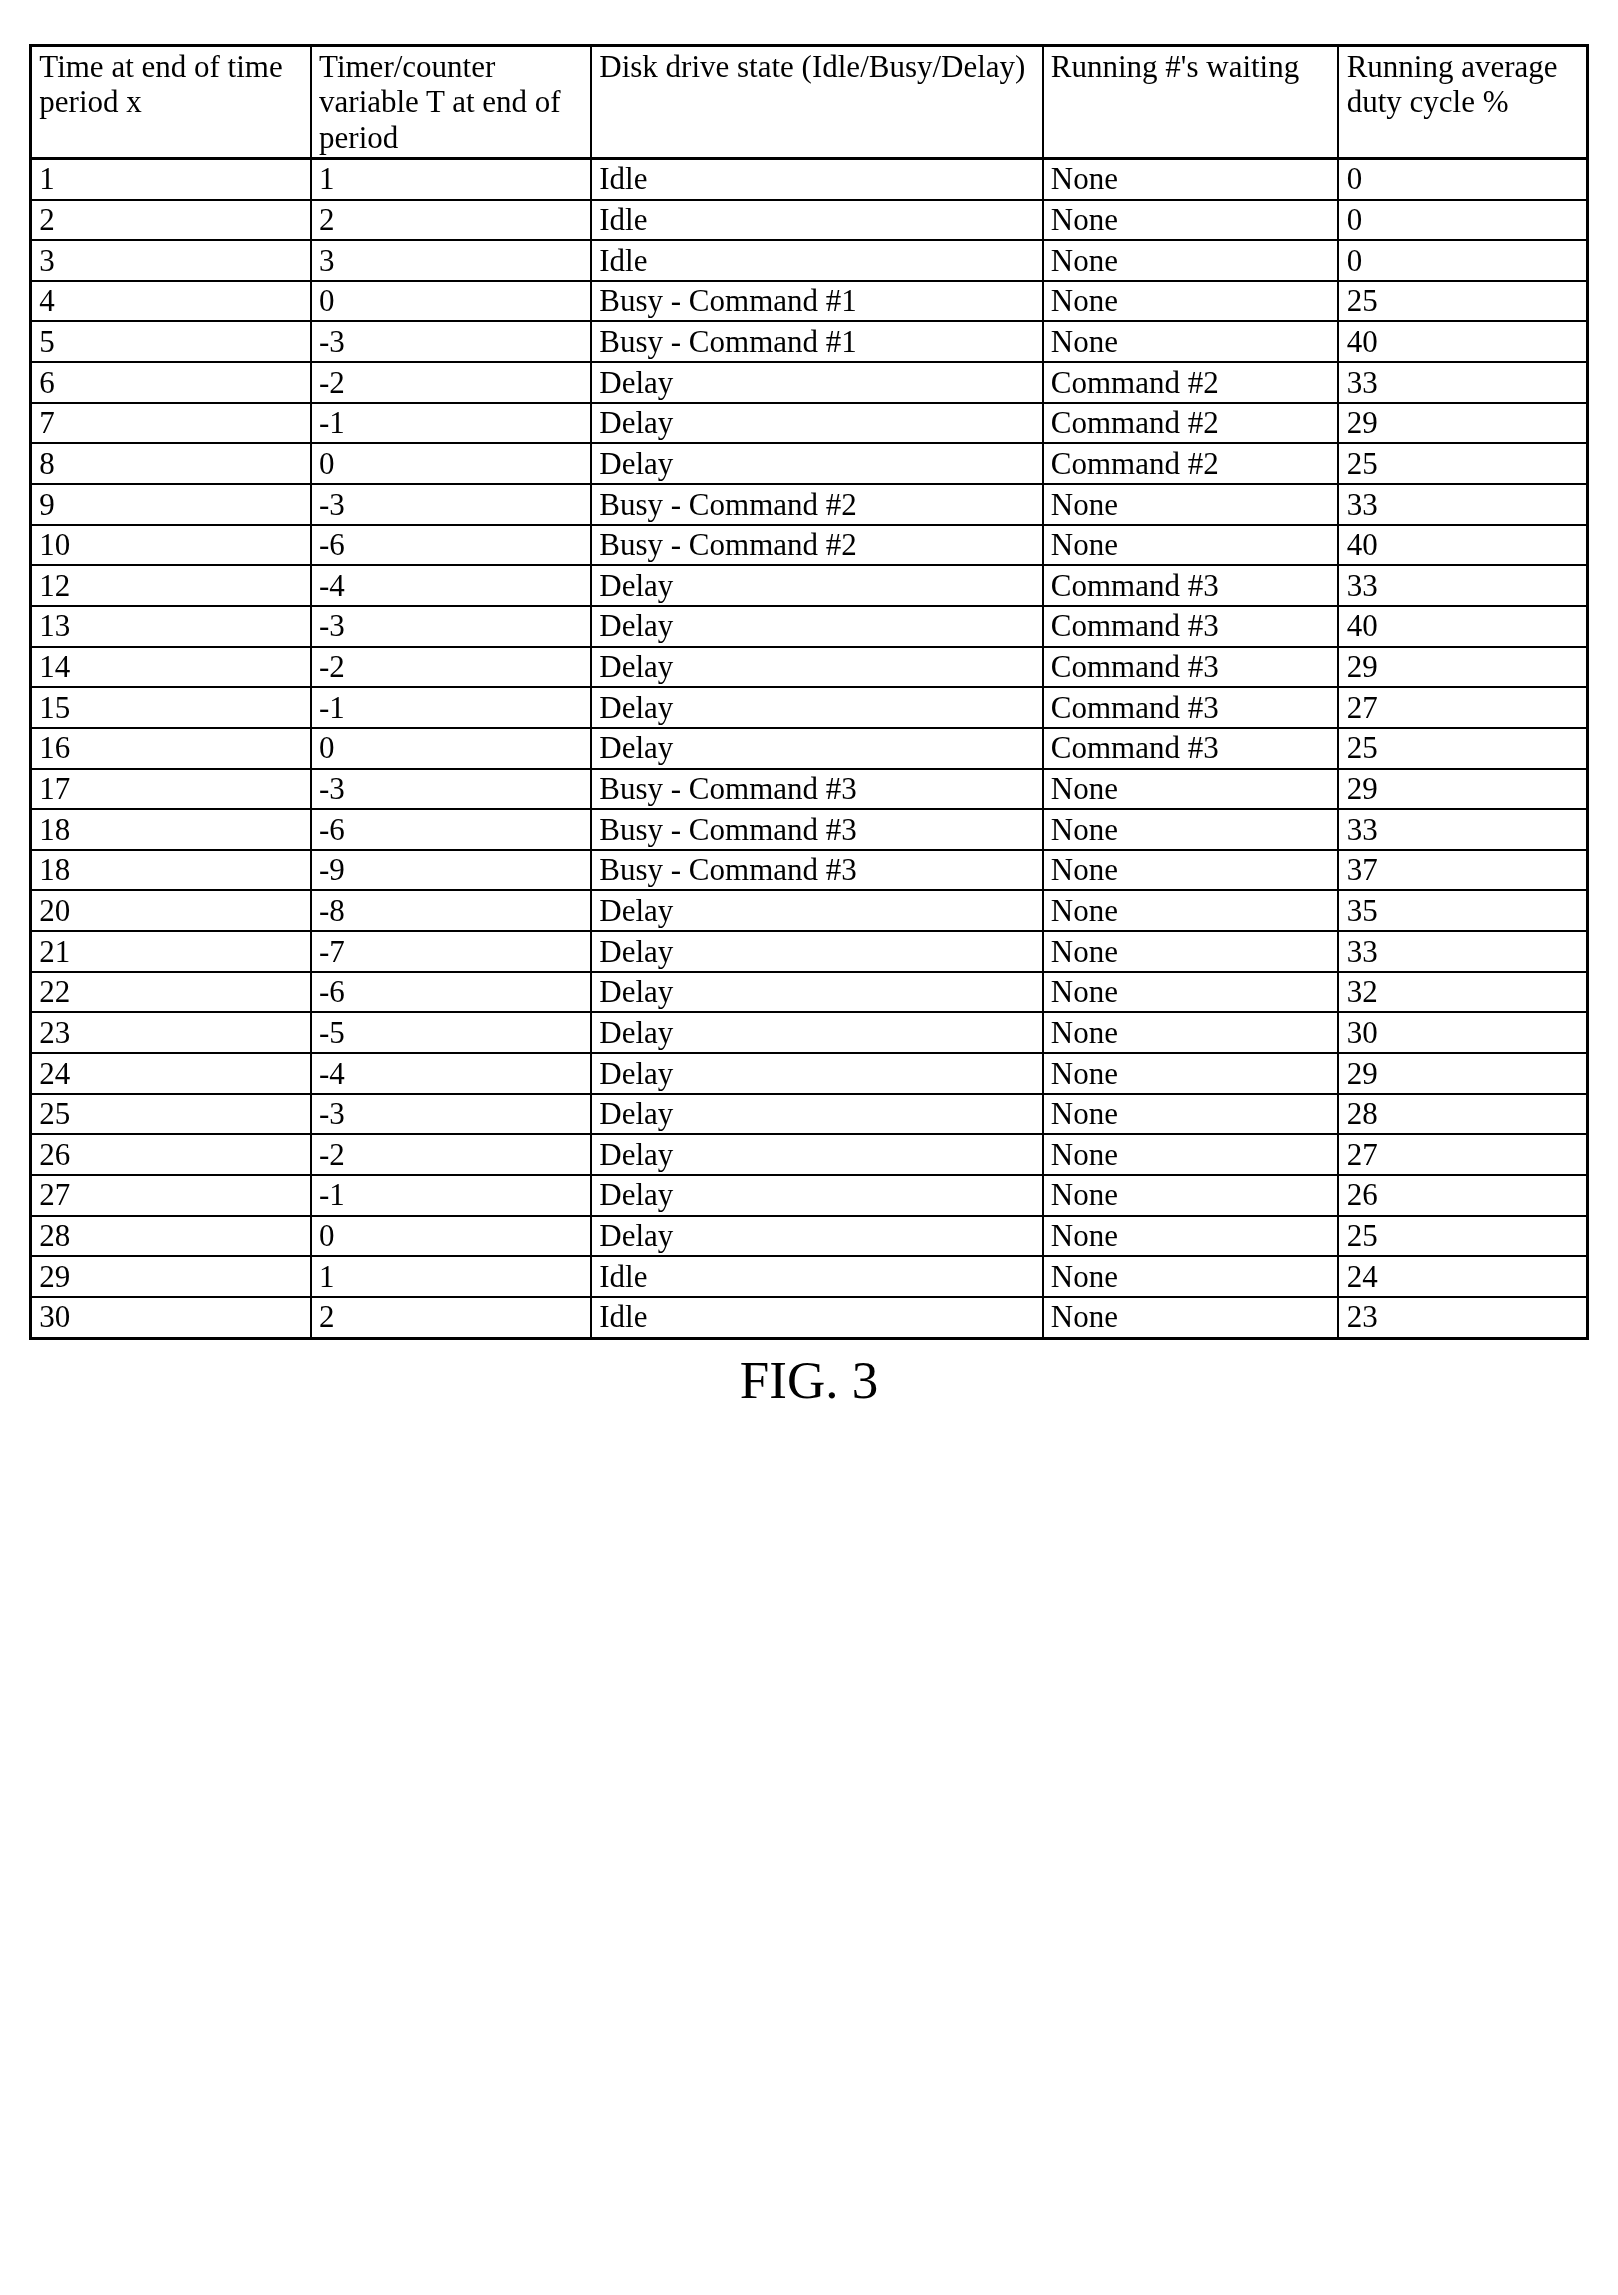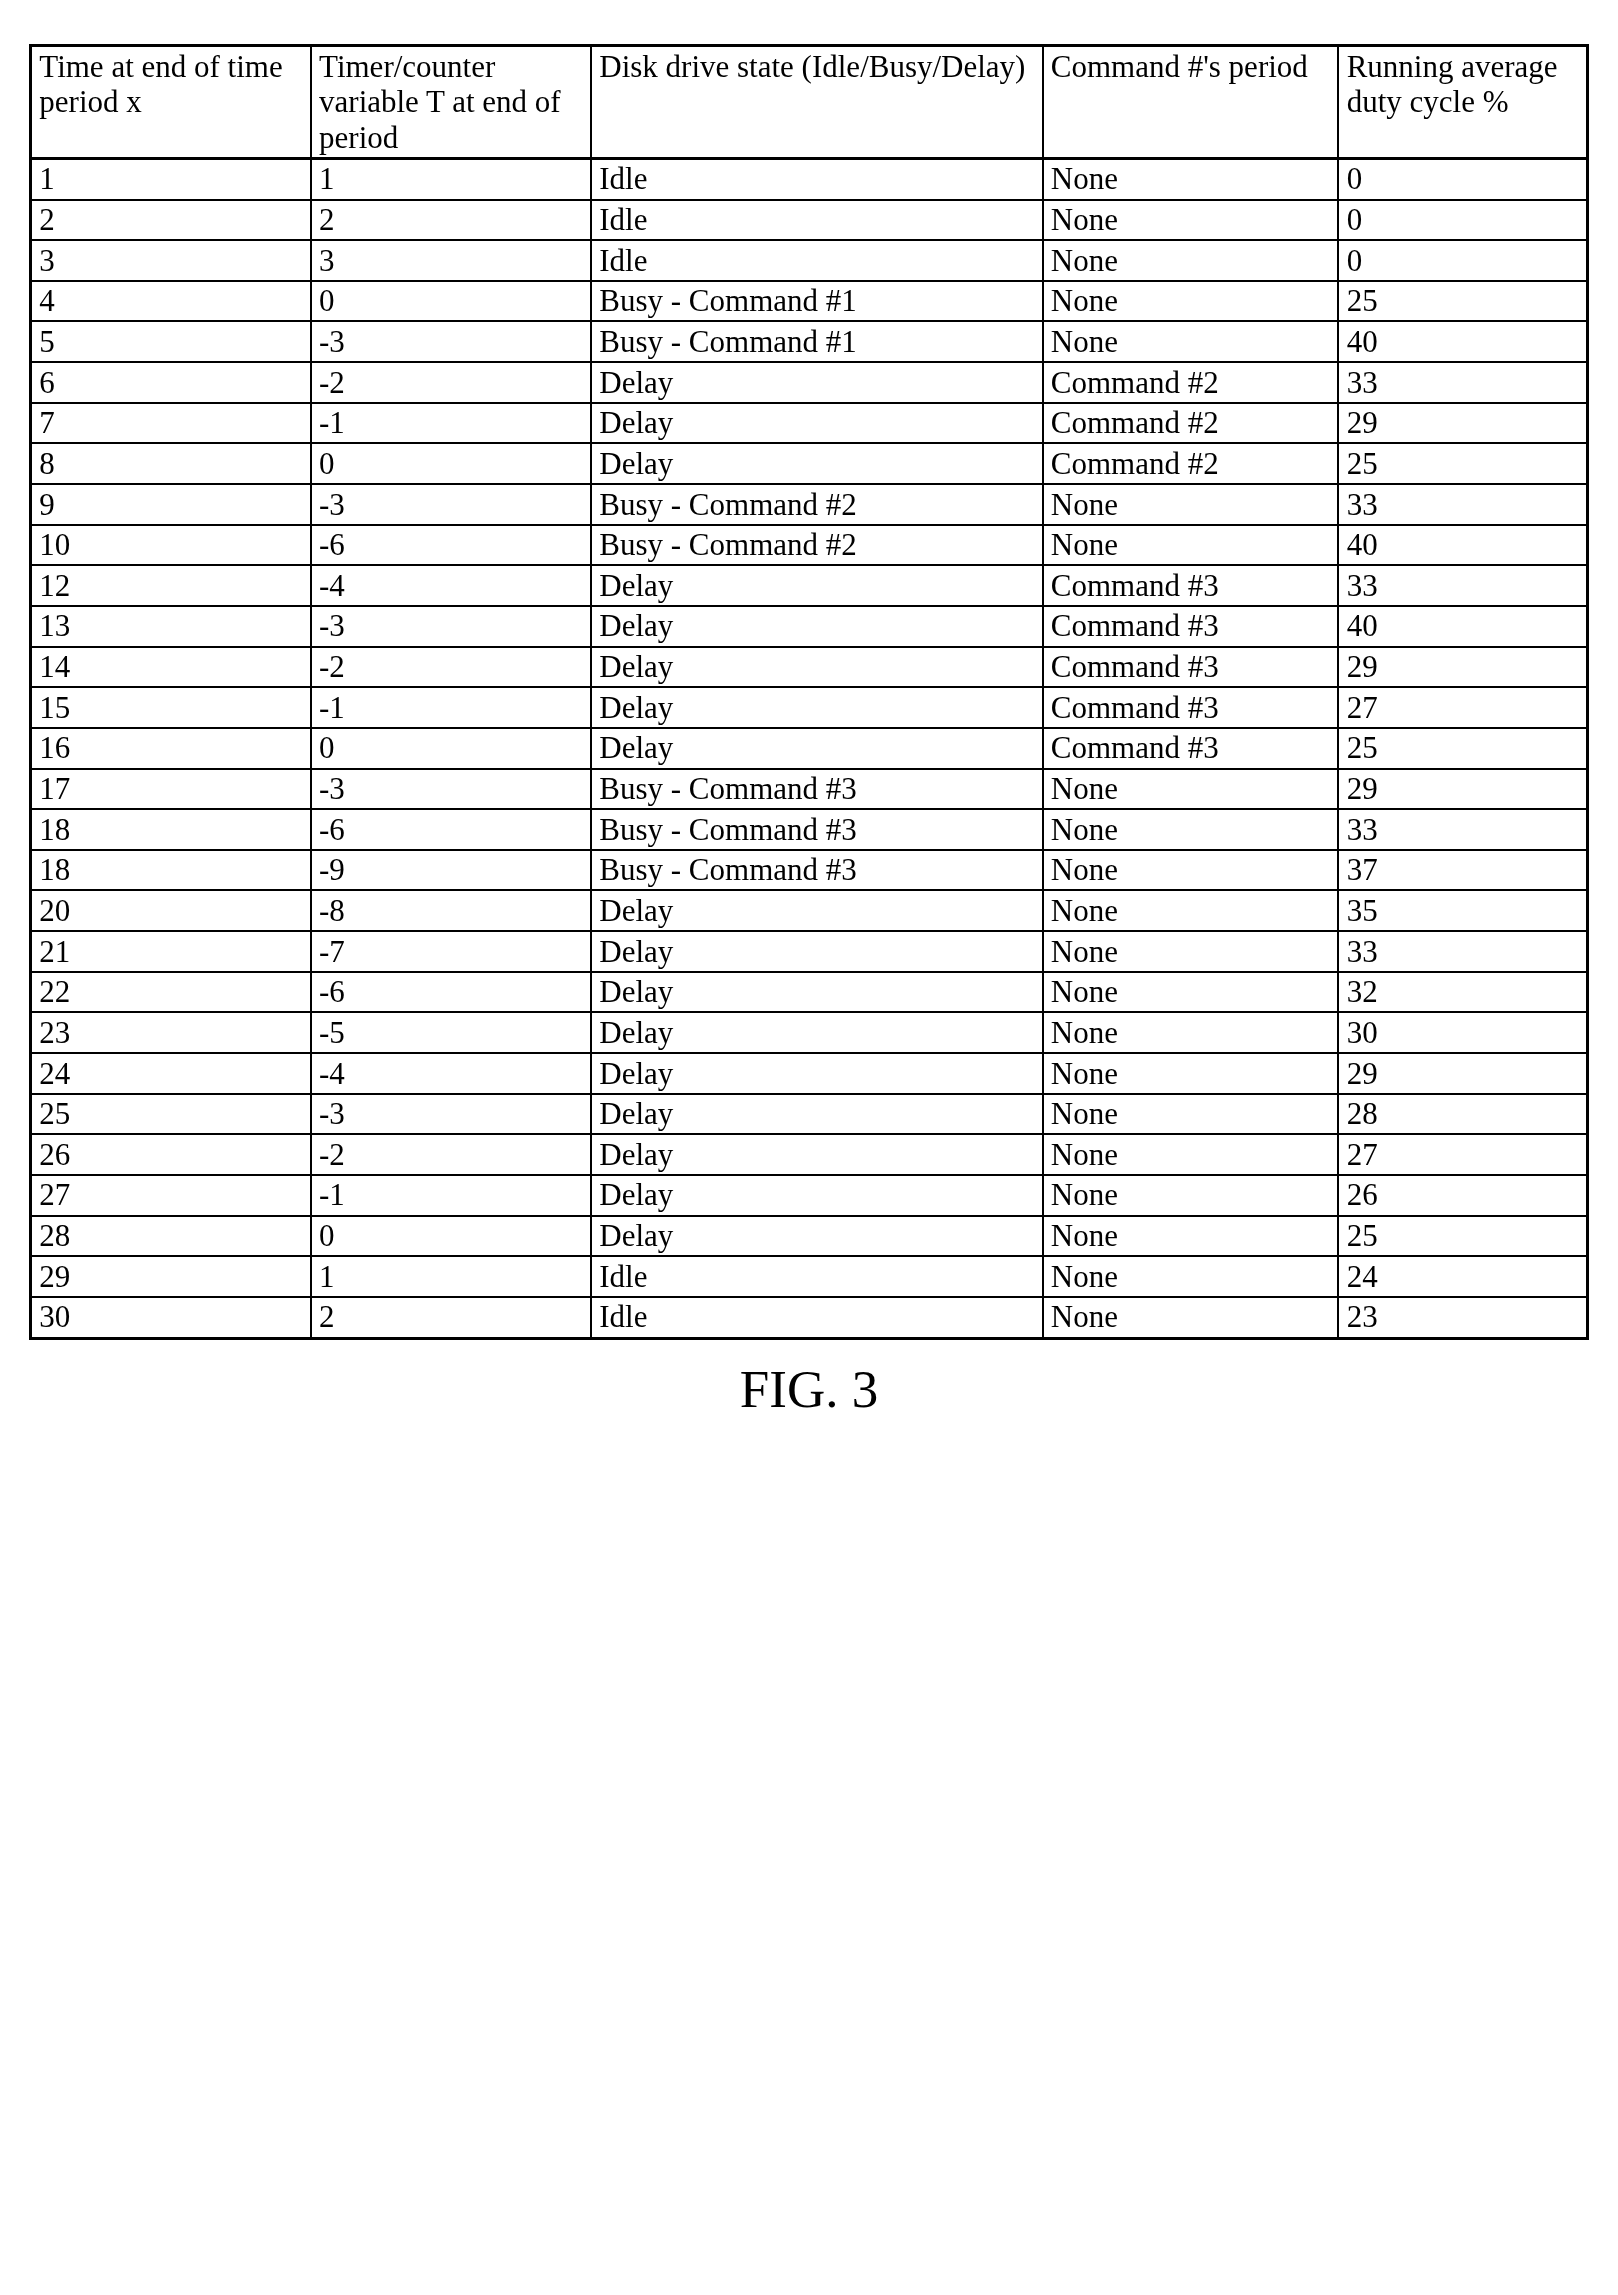--- a/index.html
+++ b/index.html
@@ -40,41 +40,41 @@
   table td:first-child, table th:first-child {
     border-left-width: 3.7px;
     margin-left: 8px;
   }
   table td:last-child, table th:last-child {
     border-right-width: 3.7px;
   }
   .figcap {
     text-align: center;
     font-size: 53px;
-    margin-top: 19px;
+    margin-top: 10px;
     font-family: "Times New Roman", Times, serif;
   }
 </style>
 </head>
 <body>
 
 <table>
   <colgroup>
     <col class="c1">
       <col class="c2">
       <col class="c3">
       <col class="c4">
       <col class="c5">
   </colgroup>
   <thead>
     <tr>
       <th>Time at end of time period x</th>
       <th>Timer/counter variable T at end of period</th>
       <th>Disk drive state (Idle/Busy/Delay)</th>
-      <th>Command #'s period</th>
+      <th>Running #'s waiting</th>
       <th>Running average duty cycle %</th>
     </tr>
   </thead>
   <tbody id="table-body">
   <tr>
         <td>1</td>
         <td>1</td>
         <td>Idle</td>
         <td>None</td>
         <td>0</td>

